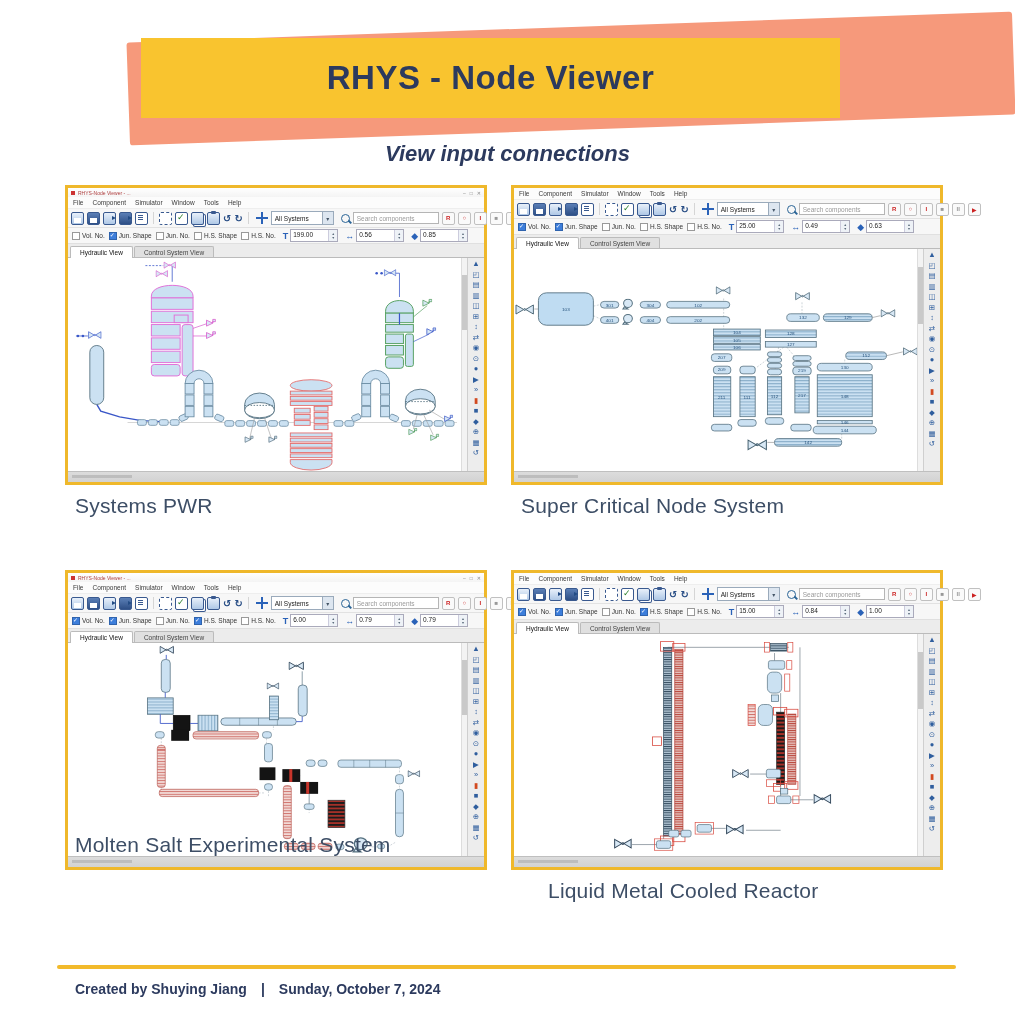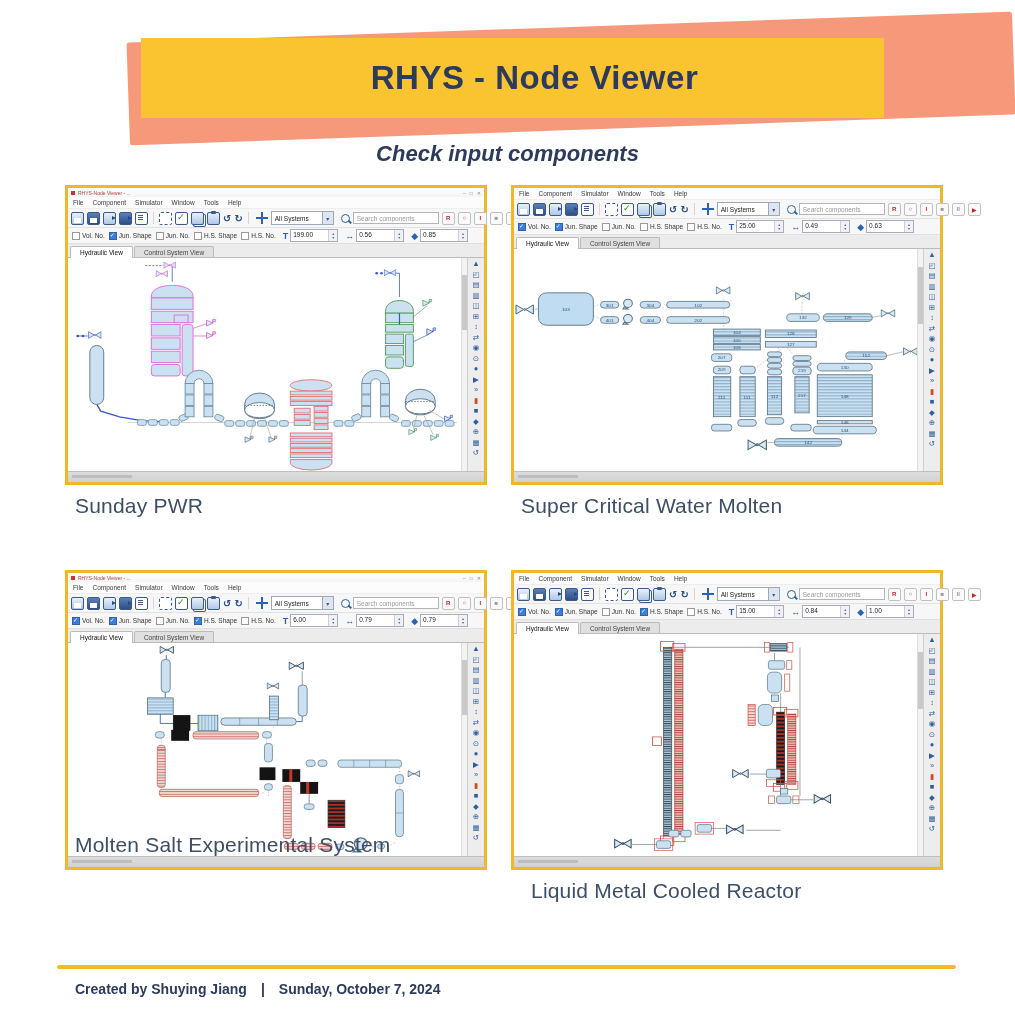--- a/index.html
+++ b/index.html
@@ -4,33 +4,33 @@
 <style>
   html,body{margin:0;padding:0;}
   body{
     width:1015px;height:1024px;position:relative;background:#ffffff;
     font-family:"Liberation Sans","DejaVu Sans",sans-serif;overflow:hidden;
   }
   
   .banner-orange{position:absolute;left:128px;top:27px;width:886px;height:103px;
     background:#F6997B;transform:rotate(-2deg);border-radius:3px;}
   .banner-yellow{position:absolute;left:141px;top:38px;width:699px;height:80px;
-    background:#F9C42F;display:flex;align-items:center;justify-content:center;padding-left:44px;}
+    background:#F9C42F;display:flex;align-items:center;justify-content:center;}
   .page-title{font-size:33px;font-weight:bold;color:#2C3A5E;letter-spacing:.5px;}
   .page-subtitle{position:absolute;left:0;top:141px;width:1015px;text-align:center;
     font-size:22px;font-weight:bold;font-style:italic;color:#2C3A5E;}
   
   .win-slot{position:absolute;}
   .slot-0{left:65px;top:185px;width:422px;}
   .slot-1{left:511px;top:185px;width:432px;}
   .slot-2{left:65px;top:570px;width:422px;}
   .slot-3{left:511px;top:570px;width:432px;}
   .caption{position:absolute;font-size:21px;color:#3D4E66;letter-spacing:.2px;}
   .cap-0{left:75px;top:494px;} .cap-1{left:521px;top:494px;}
-  .cap-2{left:75px;top:833px;} .cap-3{left:531px;top:879px;}
+  .cap-2{left:75px;top:833px;} .cap-3{left:548px;top:879px;}
   
   .win{height:300px;border:3px solid #EFB82B;background:#fff;box-sizing:border-box;
     display:flex;flex-direction:column;font-family:"Liberation Sans","DejaVu Sans",sans-serif;}
   .titlebar{height:9px;flex:0 0 9px;display:flex;align-items:center;gap:3px;padding:0 3px;
     background:linear-gradient(#ffffff,#f4f4f4);}
   .titlebar .appdot{width:4px;height:4px;background:#C33;}
   .titlebar .tb-text{font-size:5px;color:#B04040;white-space:nowrap;overflow:hidden;}
   .titlebar .wctrls{margin-left:auto;display:flex;gap:4px;font-size:5px;color:#8a8a8a;}
   .menubar{height:11px;flex:0 0 11px;display:flex;align-items:center;gap:9px;padding:0 5px;
     font-size:6.5px;color:#3a3a3a;background:#fcfcfc;border-bottom:1px solid #eee;}
@@ -147,21 +147,21 @@
       <circle cx="6" cy="5" r="4.3" fill="#D8E8F5"></circle>
         <path d="M2.5,8.5 L1,11 L6,11 Z" fill="#D8E8F5"></path>
     </symbol>
   </defs>
 </svg>
 
 <div class="banner-orange"></div>
 <div class="banner-yellow">
   <div class="page-title">RHYS - Node Viewer</div>
 </div>
-<div class="page-subtitle">Check input components</div>
+<div class="page-subtitle">View input connections</div>
 
 <div class="win-slot slot-0">
   <div class="win">
     <div class="titlebar">
       <span class="appdot"></span>
       <span class="tb-text">RHYS-Node Viewer - ...</span>
       <span class="wctrls">
         <span>–</span>
         <span>□</span>
         <span>✕</span>
@@ -1050,22 +1050,22 @@
           <span class="stool">▦</span>
           <span class="stool">↺</span>
         </div>
     </div>
     <div class="statusbar">
         <span class="sthumb"></span>
       </div>
   </div>
 </div>
 
-<div class="caption cap-0">Sunday PWR</div>
-<div class="caption cap-1">Super Critical Water Molten</div>
+<div class="caption cap-0">Systems PWR</div>
+<div class="caption cap-1">Super Critical Node System</div>
 <div class="caption cap-2">Molten Salt Experimental System</div>
 <div class="caption cap-3">Liquid Metal Cooled Reactor</div>
 
 <div class="footer-rule"></div>
 <div class="footer-text">
   <span>Created by Shuying Jiang</span>
   <span>|</span>
   <span>Sunday, October 7, 2024</span>
 </div>
 

